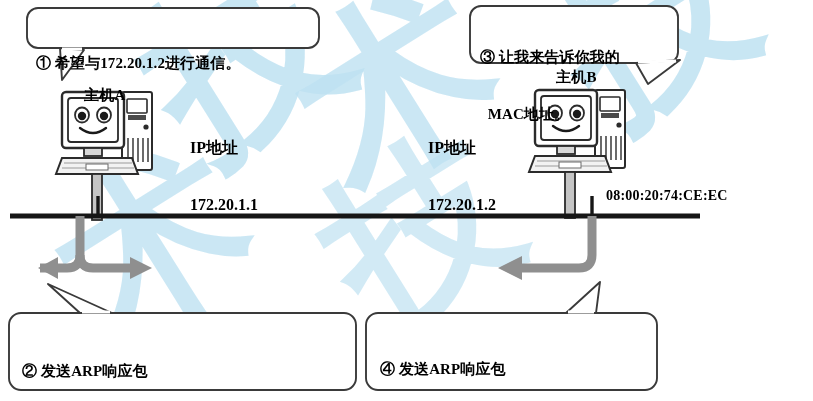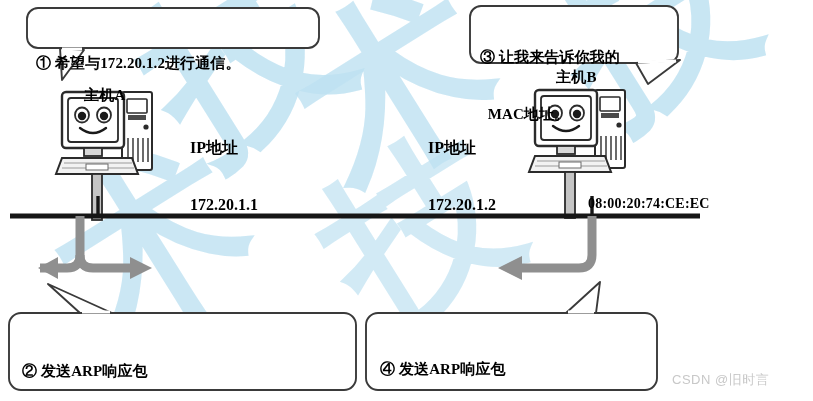--- a/index.html
+++ b/index.html
@@ -57,21 +57,21 @@
 
   #b1{left:36px;top:16px;width:278px;}
   #b3{left:480px;top:10px;width:200px;}
   #b2{left:22px;top:324px;width:320px;}
   #b4{left:380px;top:322px;width:272px;}
 
   #lblA{left:84px;top:86px;}
   #lblB{left:556px;top:68px;text-align:center;}
   #ipA{left:190px;top:100px;}
   #ipB{left:428px;top:100px;}
-  #macB{left:588px;top:188px;margin-top:8px;}
+  #macB{left:606px;top:188px;}
 
   .csdn{
     position:absolute;z-index:4;
     left:672px;top:371px;
     font-family:"Liberation Sans","DejaVu Sans",sans-serif;
     font-size:13px;color:#c8c8c8;letter-spacing:.5px;white-space:pre;
   }
 </style>
 </head>
 <body>
@@ -213,15 +213,14 @@
     <div>172.20.1.1</div>
   </div>
 
   <div id="ipB" class="txt ip-label">
     <div>IP地址</div>
     <div>172.20.1.2</div>
   </div>
 
   <div id="macB" class="txt mac-label">08:00:20:74:CE:EC</div>
 
-  <div class="csdn">CSDN @旧时言</div>
 
 </div>
 
 </body></html>

